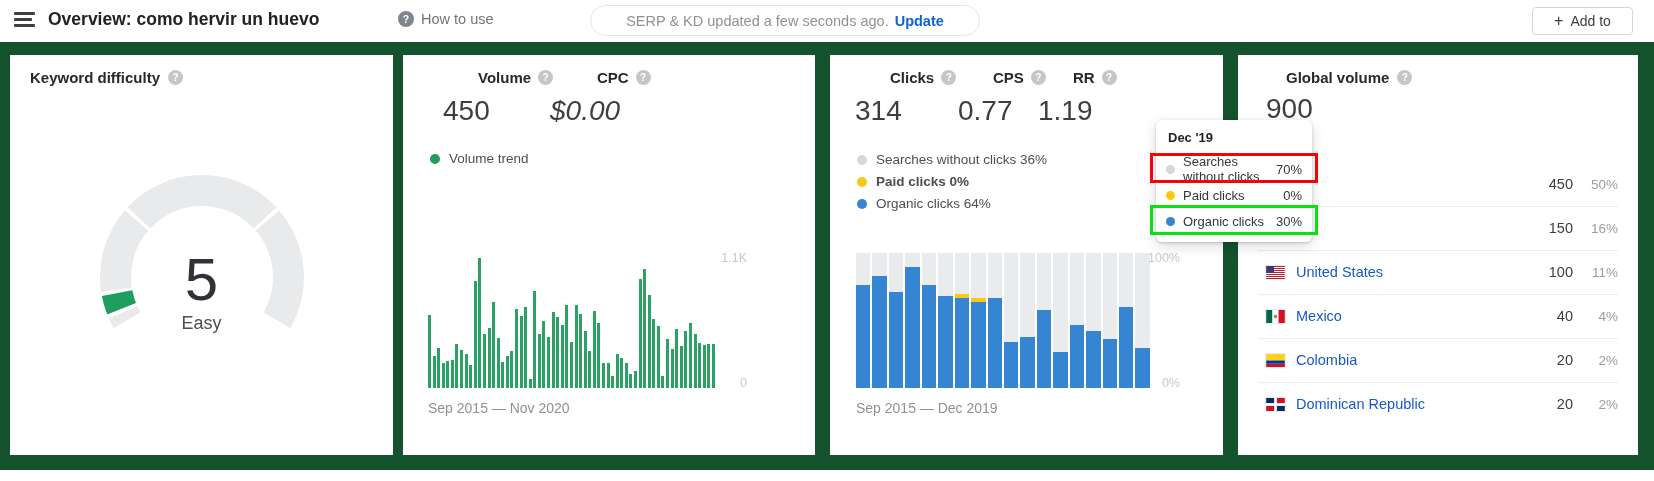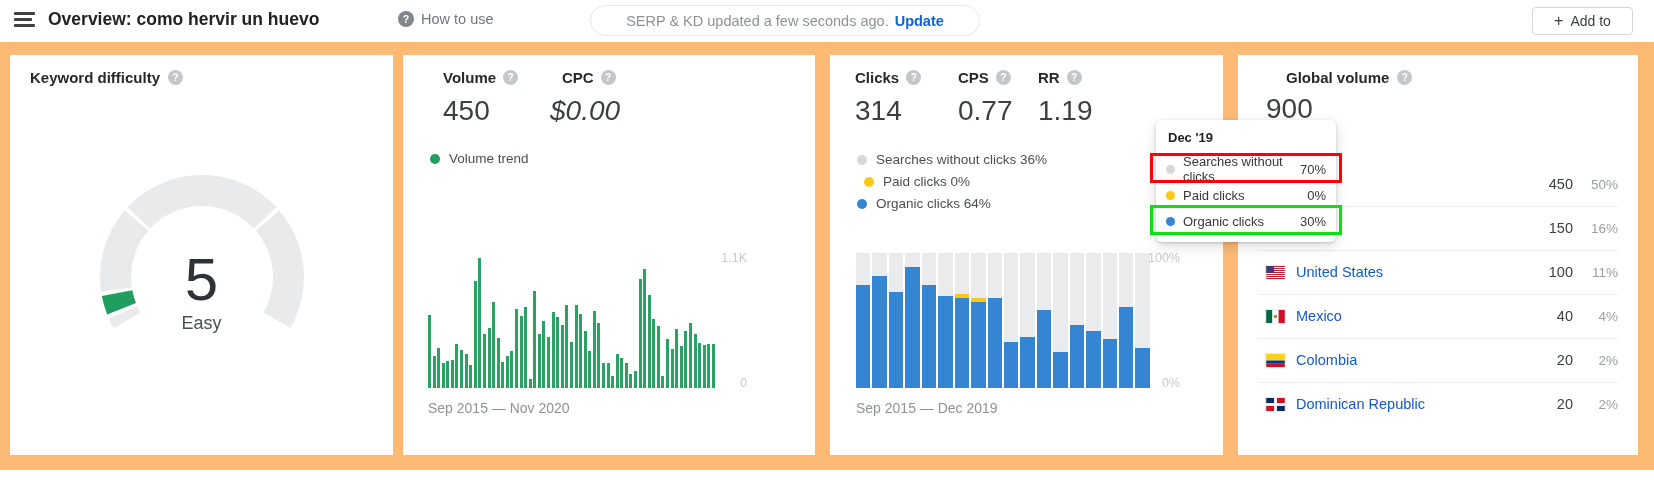--- a/index.html
+++ b/index.html
@@ -19,27 +19,27 @@
   .pill { position:absolute; left:590px; top:5px; width:390px; height:31px; border:1px solid #e4e6e8;
     border-radius:16px; background:#fff; display:flex; align-items:center; justify-content:center; gap:6px; }
   .pill-text { font-size:14.5px; color:#8d9296; }
   .pill-update { font-size:14.5px; font-weight:bold; color:#0b63d6; cursor:pointer; }
   .addto-btn { position:absolute; left:1532px; top:7px; width:101px; height:28px; border:1px solid #d4d7d9;
     border-radius:4px; background:#fff; display:flex; align-items:center; justify-content:center; gap:7px;
     font-size:14px; color:#3c4043; cursor:pointer; }
   .plus-glyph { font-size:16px; color:#3c4043; line-height:1; }
 
   
-  .page { position:relative; height:428px; background:#fdba74; }
+  .page { position:relative; height:428px; background:#14532d; }
   .card { position:absolute; top:13px; height:400px; background:#fff; }
   .card-title { position:absolute; top:14px; font-size:15px; font-weight:bold; color:#26282a;
     display:flex; align-items:center; gap:8px; }
   .q-icon.small { width:15px; height:15px; background:#c3c7ca; font-size:10px; }
   .metric-label { position:absolute; top:14px; font-size:15px; font-weight:bold; color:#26282a;
-    display:flex; align-items:center; gap:7px; }
+    display:flex; align-items:center; gap:7px;margin-left:35px; }
   .metric-value { position:absolute; top:40px; font-size:28px; color:#3b3f42; }
 
   #card-kd { left:10px; width:383px; }
   #gauge-svg { position:absolute; left:77px; top:110px; }
   .kd-score { position:absolute; left:0; top:190px; width:100%; text-align:center;
     font-size:60px; color:#2f3337; }
   .kd-easy { position:absolute; left:0; top:258px; width:100%; text-align:center;
     font-size:18px; color:#4b5053; }
   .kd-note { position:absolute; left:0; top:330px; width:100%; text-align:center;
     font-size:13.5px; line-height:18px; color:#9a9ea2; }
@@ -66,21 +66,21 @@
   .country-row:not(:last-child)::after { content:""; position:absolute; left:20px; right:20px; bottom:0;
     height:1px; background:#ebedef; }
   .flag { position:absolute; left:28px; top:15px; width:19px; height:13px; box-shadow:0 0 0 1px rgba(0,0,0,.08); }
   .country-name { position:absolute; left:58px; top:13px; font-size:14.5px; color:#1758c8;
     text-decoration:none; cursor:pointer; }
   .country-value { position:absolute; right:65px; top:13px; font-size:14.5px; color:#3b3f42; }
   .country-share { position:absolute; right:20px; top:14px; width:42px; text-align:right;
     font-size:13.5px; color:#9a9ea2; }
 
   
-  .chart-tooltip { position:absolute; left:1156px; top:78px; width:180px; height:122px; background:#fff;
+  .chart-tooltip { position:absolute; left:1156px; top:78px; width:156px; height:122px; background:#fff;
     border-radius:6px; box-shadow:0 1px 3px rgba(0,0,0,.18), 0 4px 14px rgba(0,0,0,.14); z-index:5;
     padding:10px 10px 0 10px; }
   .tt-title { font-size:13px; font-weight:bold; color:#222; height:26px; padding-left:2px; }
   .tt-row { height:26px; display:flex; align-items:center; gap:8px; font-size:13px; color:#35393c; }
   .tt-row .dot { width:9px; height:9px; }
   .tt-val { margin-left:auto; color:#35393c; }
   .tt-box { position:absolute; left:-6px; width:calc(100% + 12px); height:30px; pointer-events:none; z-index:6; }
   .tt-box.red { top:33px; border:3px solid #fb0007; }
   .tt-box.green { top:85px; border:3px solid #0ae012; }
 </style>
@@ -225,21 +225,21 @@
     <div class="metric-label" style="left:208px;">
       <span>RR</span>
       <span class="q-icon small">?</span>
     </div>
     <div class="metric-value" style="left:208px;">1.19</div>
 
     <div class="legend-row" style="left:27px; top:97px;">
       <span class="dot" style="background-color: rgb(214, 216, 218);"></span>
       <span>Searches without clicks 36%</span>
     </div>
-    <div class="legend-row" style="left:34px; top:119px;">
+    <div class="legend-row" style="left:27px; top:119px;font-weight:bold;">
       <span class="dot" style="background-color: rgb(251, 201, 19);"></span>
       <span>Paid clicks 0%</span>
     </div>
     <div class="legend-row" style="left:27px; top:141px;">
       <span class="dot" style="background-color: rgb(53, 133, 210);"></span>
       <span>Organic clicks 64%</span>
     </div>
 
     <div id="clicks-bars">
         <div class="ck-col" style="background:#eaebed">

